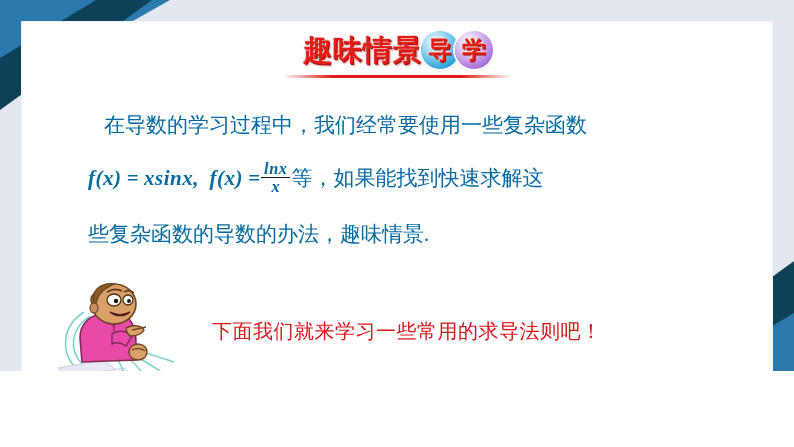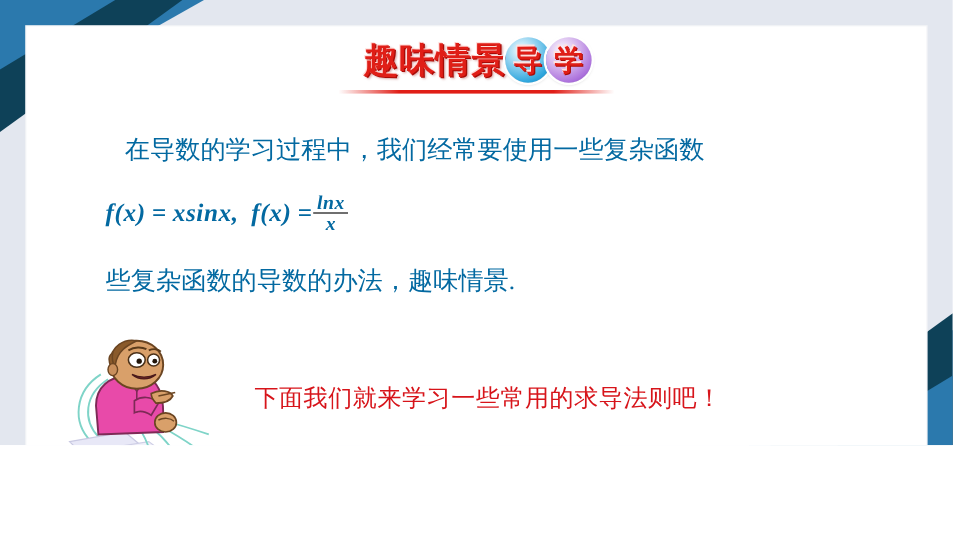--- a/index.html
+++ b/index.html
@@ -200,21 +200,21 @@
     <div class="body-line indent">
       <span>在导数的学习过程中，我们经常要使用一些复杂函数</span>
     </div>
 
 
     <div class="body-line">
       <span class="mathi">f(x)</span>
       <span class="mathb">=</span>
       <span class="mathi">xsinx,</span>
       &nbsp;<span class="mathi">f(x)</span>
-      <span class="mathb">=</span><span class="frac mathi"><span class="num">lnx</span><span class="den">x</span></span>
+      <span class="mathb">=</span><span class="frac mathi"><span class="num">lnx</span><span class="den">x</span></span><span>等，如果能找到快速求解这</span>
     </div>
 
     <div class="body-line">
       <span>些复杂函数的导数的办法，趣味情景.</span>
     </div>
   </div>
 
   <div class="cta">下面我们就来学习一些常用的求导法则吧！</div>
 
   <div class="figure">

